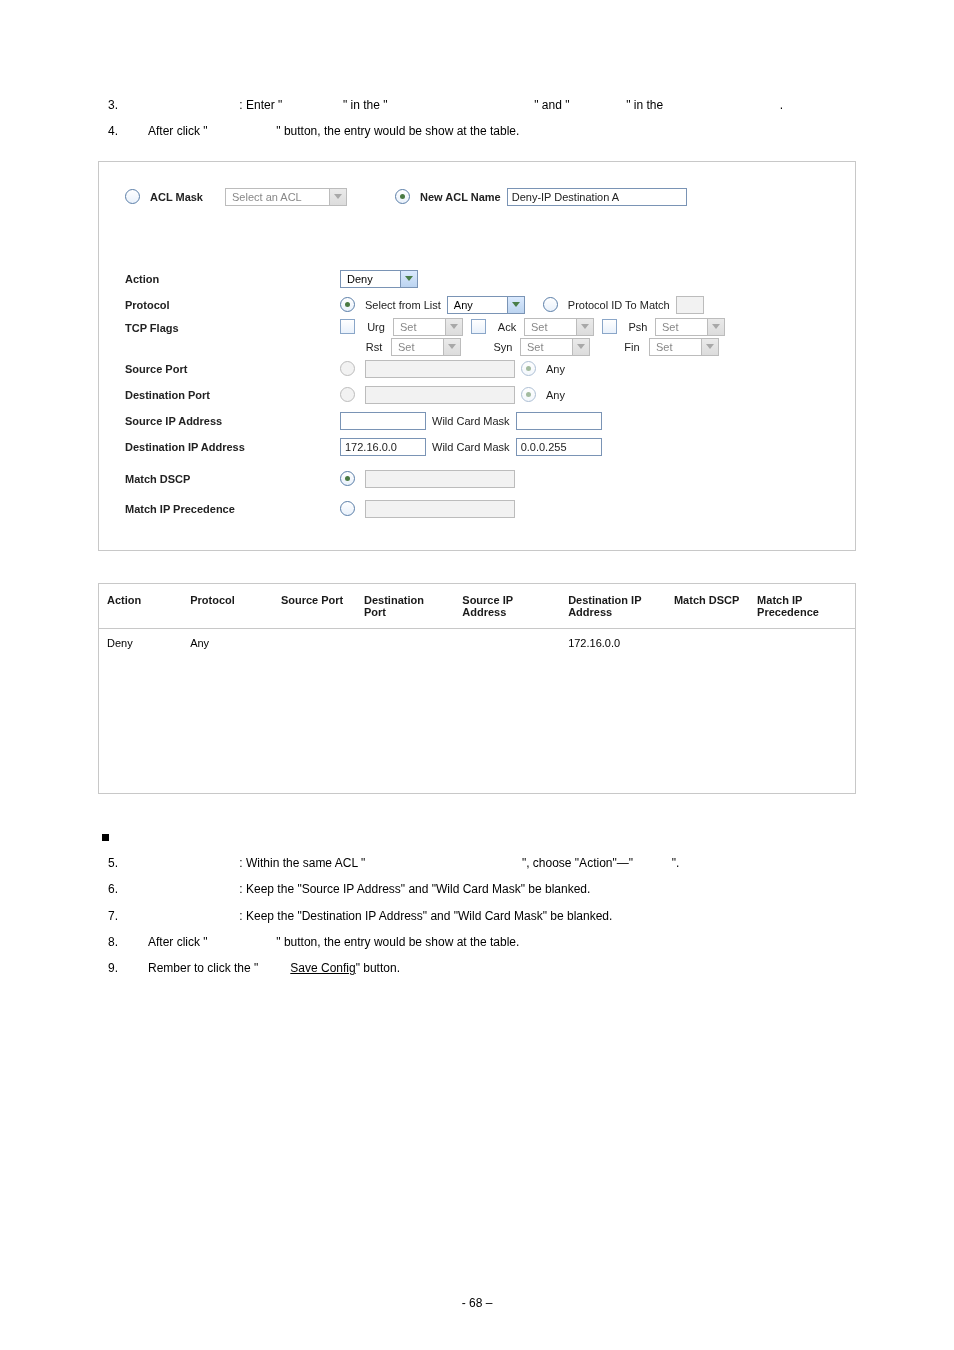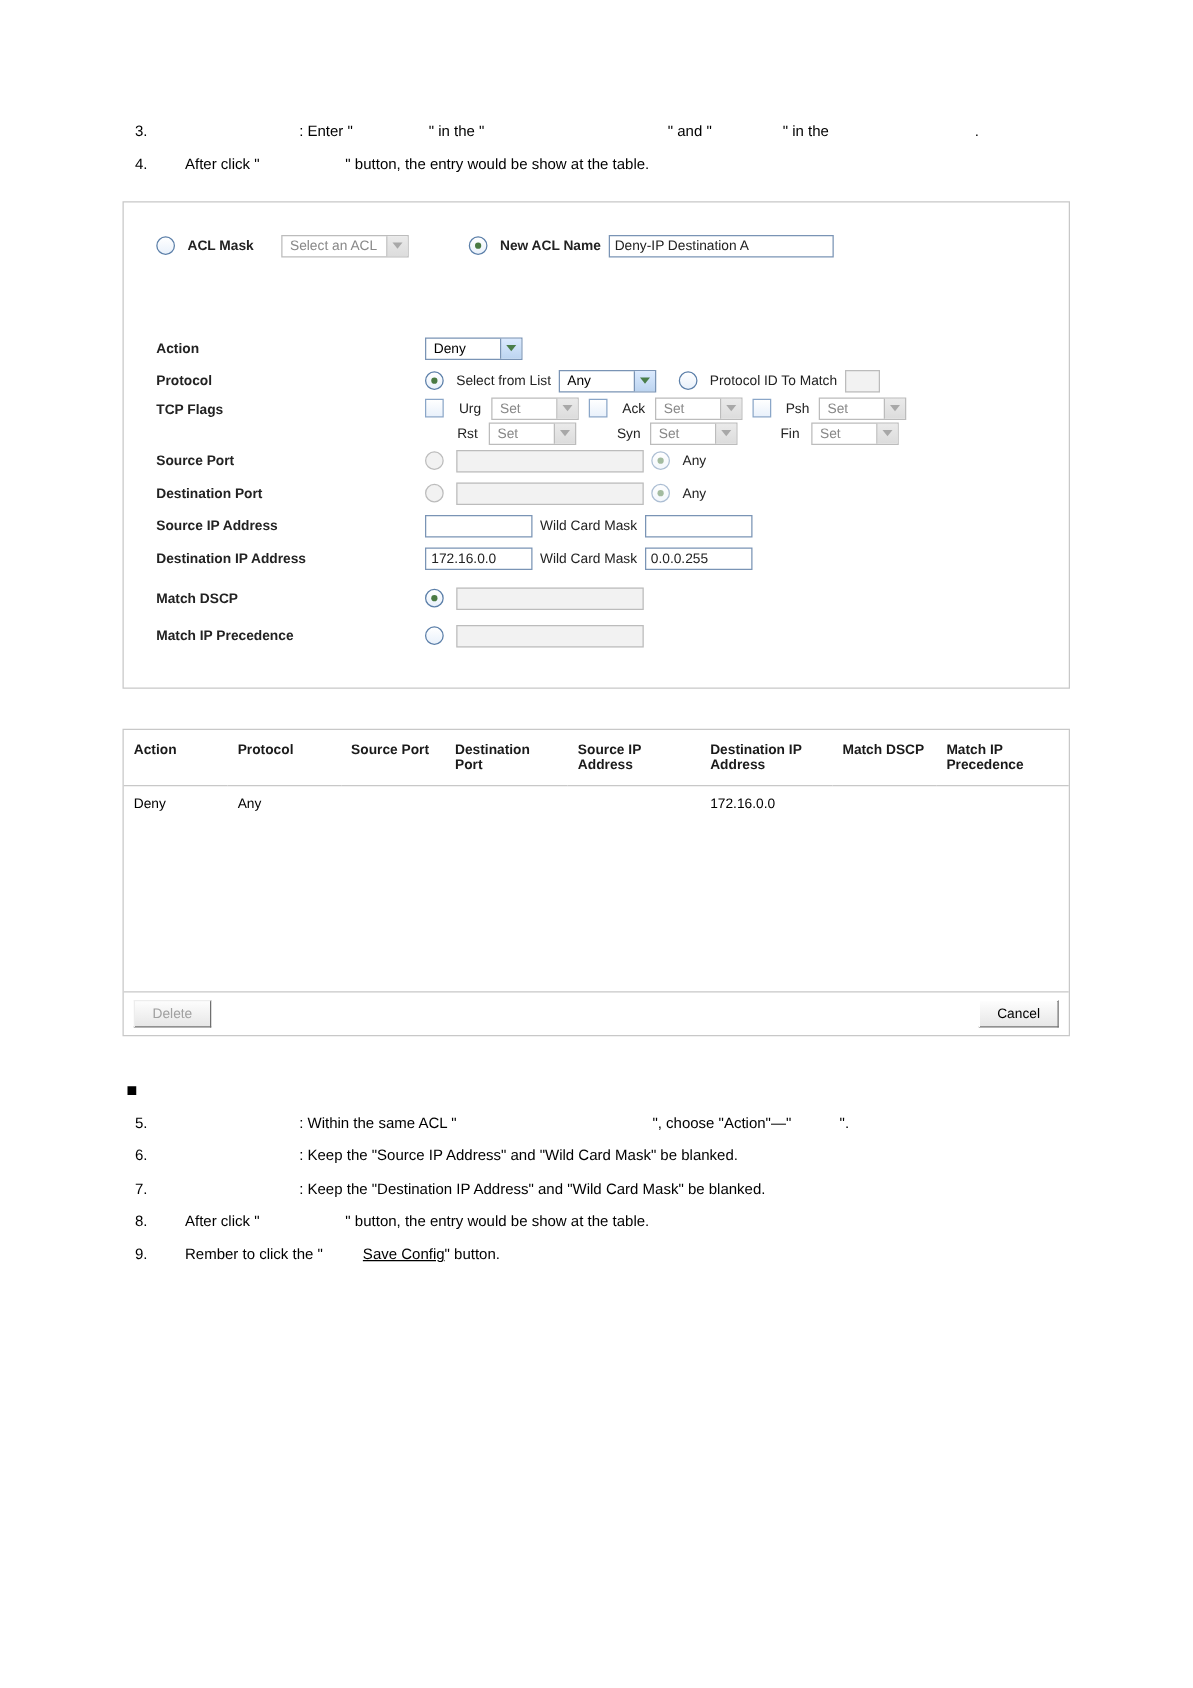--- a/index.html
+++ b/index.html
@@ -223,21 +223,21 @@
     </li>
   </ol>
 
   <div class="panel">
     <div class="row">
       <div class="label-col" style="display:flex;align-items:center;gap:6px;">
         <span class="radio"></span>
         <span>ACL Mask</span>
       </div>
       <div class="ctrl-col" style="margin-left:-115px;">
-        <span class="dd disabled" style="width:102px;">
+        <span class="dd disabled" style="width:122px;">
           <span class="dd-text" style="flex:1">Select an ACL</span>
           <span class="dd-btn">
               <span class="chevron-down"></span>
             </span>
         </span>
         <span style="flex:0 0 36px;"></span>
         <span class="radio checked"></span>
         <span style="font-weight:bold;">New ACL Name</span>
         <span class="txt" style="width:180px;">Deny-IP Destination A</span>
       </div>
@@ -435,24 +435,20 @@
           <td></td>
           <td>172.16.0.0</td>
           <td></td>
           <td></td>
         </tr>
         <tr>
             <td colspan="8" class="tbl-body-space"></td>
           </tr>
       </tbody>
     </table>
-    <div class="tbl-footer">
-      <span class="btn3d disabled">Delete</span>
-      <span class="btn3d">Cancel</span>
-    </div>
   </div>
 
   <div class="heading-line">
     <span class="bullet-sq"></span>
   </div>
 
   <ol class="steps">
     <li>
       <span class="num">5.</span>
       <span class="body">
@@ -487,13 +483,14 @@
       </span>
     </li>
     <li>
       <span class="num">9.</span>
       <span class="body">
         <span>Rember to click the "</span><span style="text-decoration:underline;margin-left:32px;">Save Config</span><span>" button.</span>
       </span>
     </li>
   </ol>
 
+  <div class="page-num">- 68 –</div>
 </div>
 
 </body></html>

